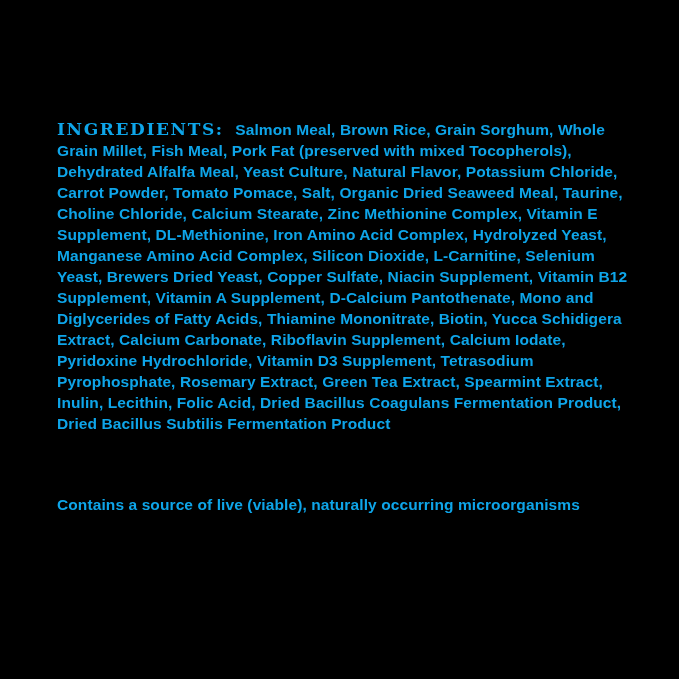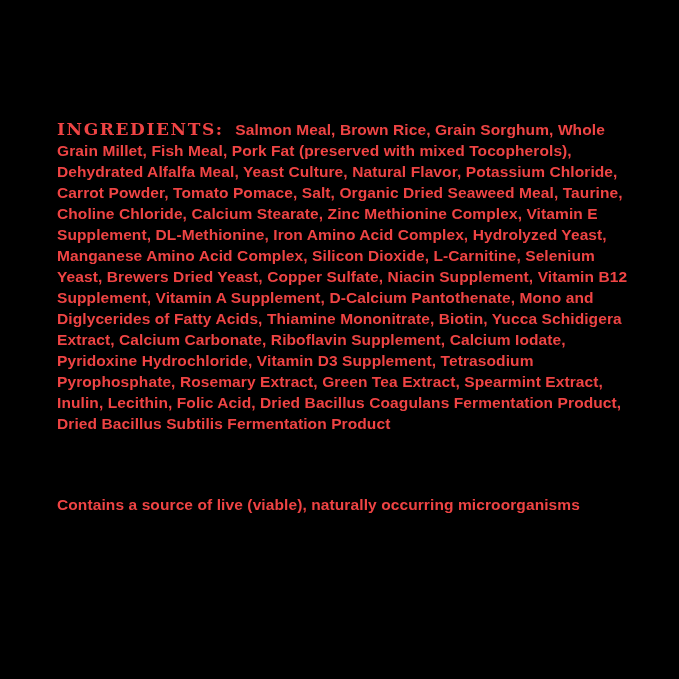--- a/index.html
+++ b/index.html
@@ -46,17 +46,17 @@
     font-weight: bold;
     font-size: 15.5px;
     line-height: 21px;
     letter-spacing: 0.1px;
     white-space: nowrap;
   }
 </style>
 </head>
 <body style="background: rgb(0, 0, 0);">
 
-<div class="label-panel" style="color: #ef4444;">
+<div class="label-panel" style="color: #0ea5e9;">
   <p class="ingredients"><span class="ing-label">INGREDIENTS: </span><span class="ing-text">Salmon Meal, Brown Rice, Grain Sorghum, Whole Grain Millet, Fish Meal, Pork Fat (preserved with mixed Tocopherols), Dehydrated Alfalfa Meal, Yeast Culture, Natural Flavor, Potassium Chloride, Carrot Powder, Tomato Pomace, Salt, Organic Dried Seaweed Meal, Taurine, Choline Chloride, Calcium Stearate, Zinc Methionine Complex, Vitamin E Supplement, DL-Methionine, Iron Amino Acid Complex, Hydrolyzed Yeast, Manganese Amino Acid Complex, Silicon Dioxide, L-Carnitine, Selenium Yeast, Brewers Dried Yeast, Copper Sulfate, Niacin Supplement, Vitamin B12 Supplement, Vitamin A Supplement, D-Calcium Pantothenate, Mono and Diglycerides of Fatty Acids, Thiamine Mononitrate, Biotin, Yucca Schidigera Extract, Calcium Carbonate, Riboflavin Supplement, Calcium Iodate, Pyridoxine Hydrochloride, Vitamin D3 Supplement, Tetrasodium Pyrophosphate, Rosemary Extract, Green Tea Extract, Spearmint Extract, Inulin, Lecithin, Folic Acid, Dried Bacillus Coagulans Fermentation Product, Dried Bacillus Subtilis Fermentation Product</span></p>
 
   <p class="note">Contains a source of live (viable), naturally occurring microorganisms</p>
 </div>
 
 </body></html>

